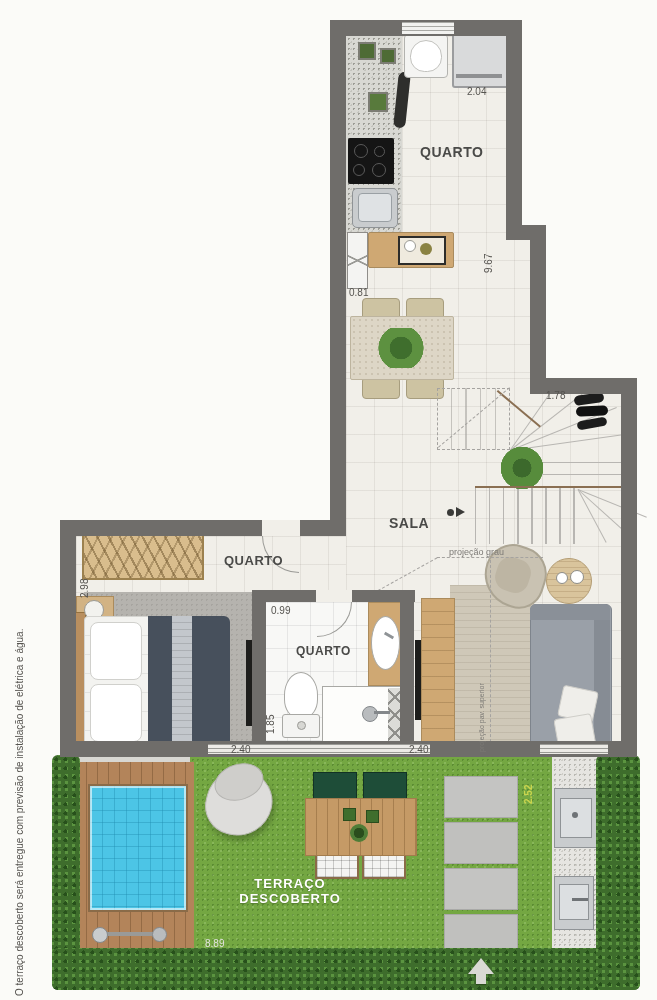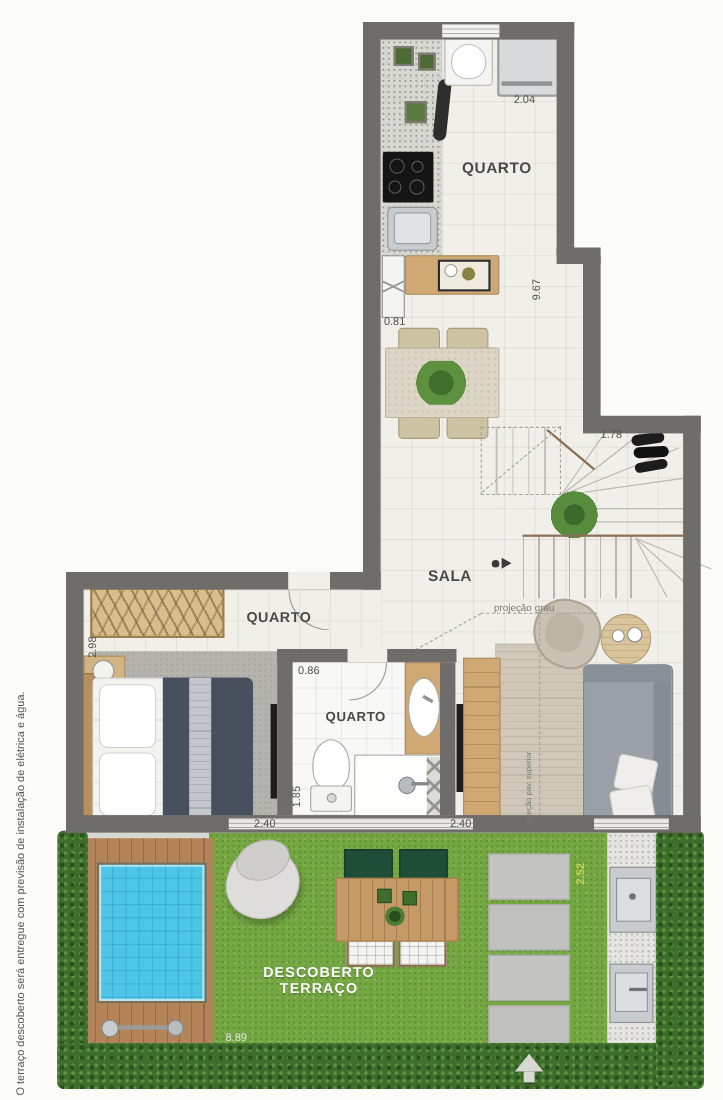--- a/index.html
+++ b/index.html
@@ -217,30 +217,30 @@
   <div class="a hedge" style="left:52px;top:948px;width:588px;height:42px;"></div>
   <div class="a hedge" style="left:596px;top:755px;width:44px;height:235px;"></div>
   <div class="a" style="left:468px;top:958px;z-index:40;width:0;height:0;border-left:13px solid transparent;border-right:13px solid transparent;border-bottom:16px solid #d9d9d4;filter:drop-shadow(0 1px 1px rgba(0,0,0,.35));"></div>
   <div class="a" style="left:476px;top:974px;width:10px;height:10px;background:#d9d9d4;z-index:40;box-shadow:0 1px 1px rgba(0,0,0,.3);"></div>
 
   <div class="a room-label" style="left:420px;top:144px;font-size:14px;">QUARTO</div>
   <div class="a room-label" style="left:378px;top:515px;font-size:14px;margin-left:11px;">SALA</div>
   <div class="a room-label" style="left:224px;top:553px;font-size:13px;z-index:40;">QUARTO</div>
   <div class="a room-label" style="left:296px;top:644px;font-size:12px;">QUARTO</div>
   <div class="a" style="left:200px;top:876px;width:180px;text-align:center;color:#ffffff;font-weight:bold;font-size:13px;letter-spacing:1px;z-index:40;text-shadow:0 1px 1px rgba(0,0,0,.25);">
+    <div>TERRAÇO</div>
     <div>DESCOBERTO</div>
-    <div>TERRAÇO</div>
   </div>
 
   <div class="a dim" style="left:467px;top:86px;">2.04</div>
   <div class="a dim vtext" style="left:483px;top:233px;height:40px;">9.67</div>
   <div class="a dim" style="left:349px;top:287px;">0.81</div>
   <div class="a dim" style="left:546px;top:390px;">1.78</div>
   <div class="a dim vtext" style="left:79px;top:568px;height:30px;z-index:40;">2.98</div>
-  <div class="a dim" style="left:271px;top:605px;">0.86</div>
+  <div class="a dim" style="left:271px;top:605px;">0.99</div>
   <div class="a dim vtext" style="left:265px;top:698px;height:36px;">1.85</div>
   <div class="a dim" style="left:231px;top:744px;z-index:40;">2.40</div>
   <div class="a dim" style="left:409px;top:744px;z-index:40;">2.40</div>
   <div class="a vtext" style="left:523px;top:768px;height:36px;color:#c9d44d;font-weight:bold;font-size:10px;z-index:40;">2.52</div>
   <div class="a" style="left:205px;top:938px;color:#e3e3df;font-size:10px;z-index:40;">8.89</div>
 
   <div class="a note" style="left:449px;top:547px;">projeção grau</div>
   <div class="a note vtext" style="left:478px;top:618px;height:134px;font-size:7px;">projeção pav. superior</div>
   <div class="a vtext" style="left:14px;top:578px;height:418px;font-size:10px;color:#55534f;z-index:40;">O terraço descoberto será entregue com previsão de instalação de elétrica e água.</div>
 

